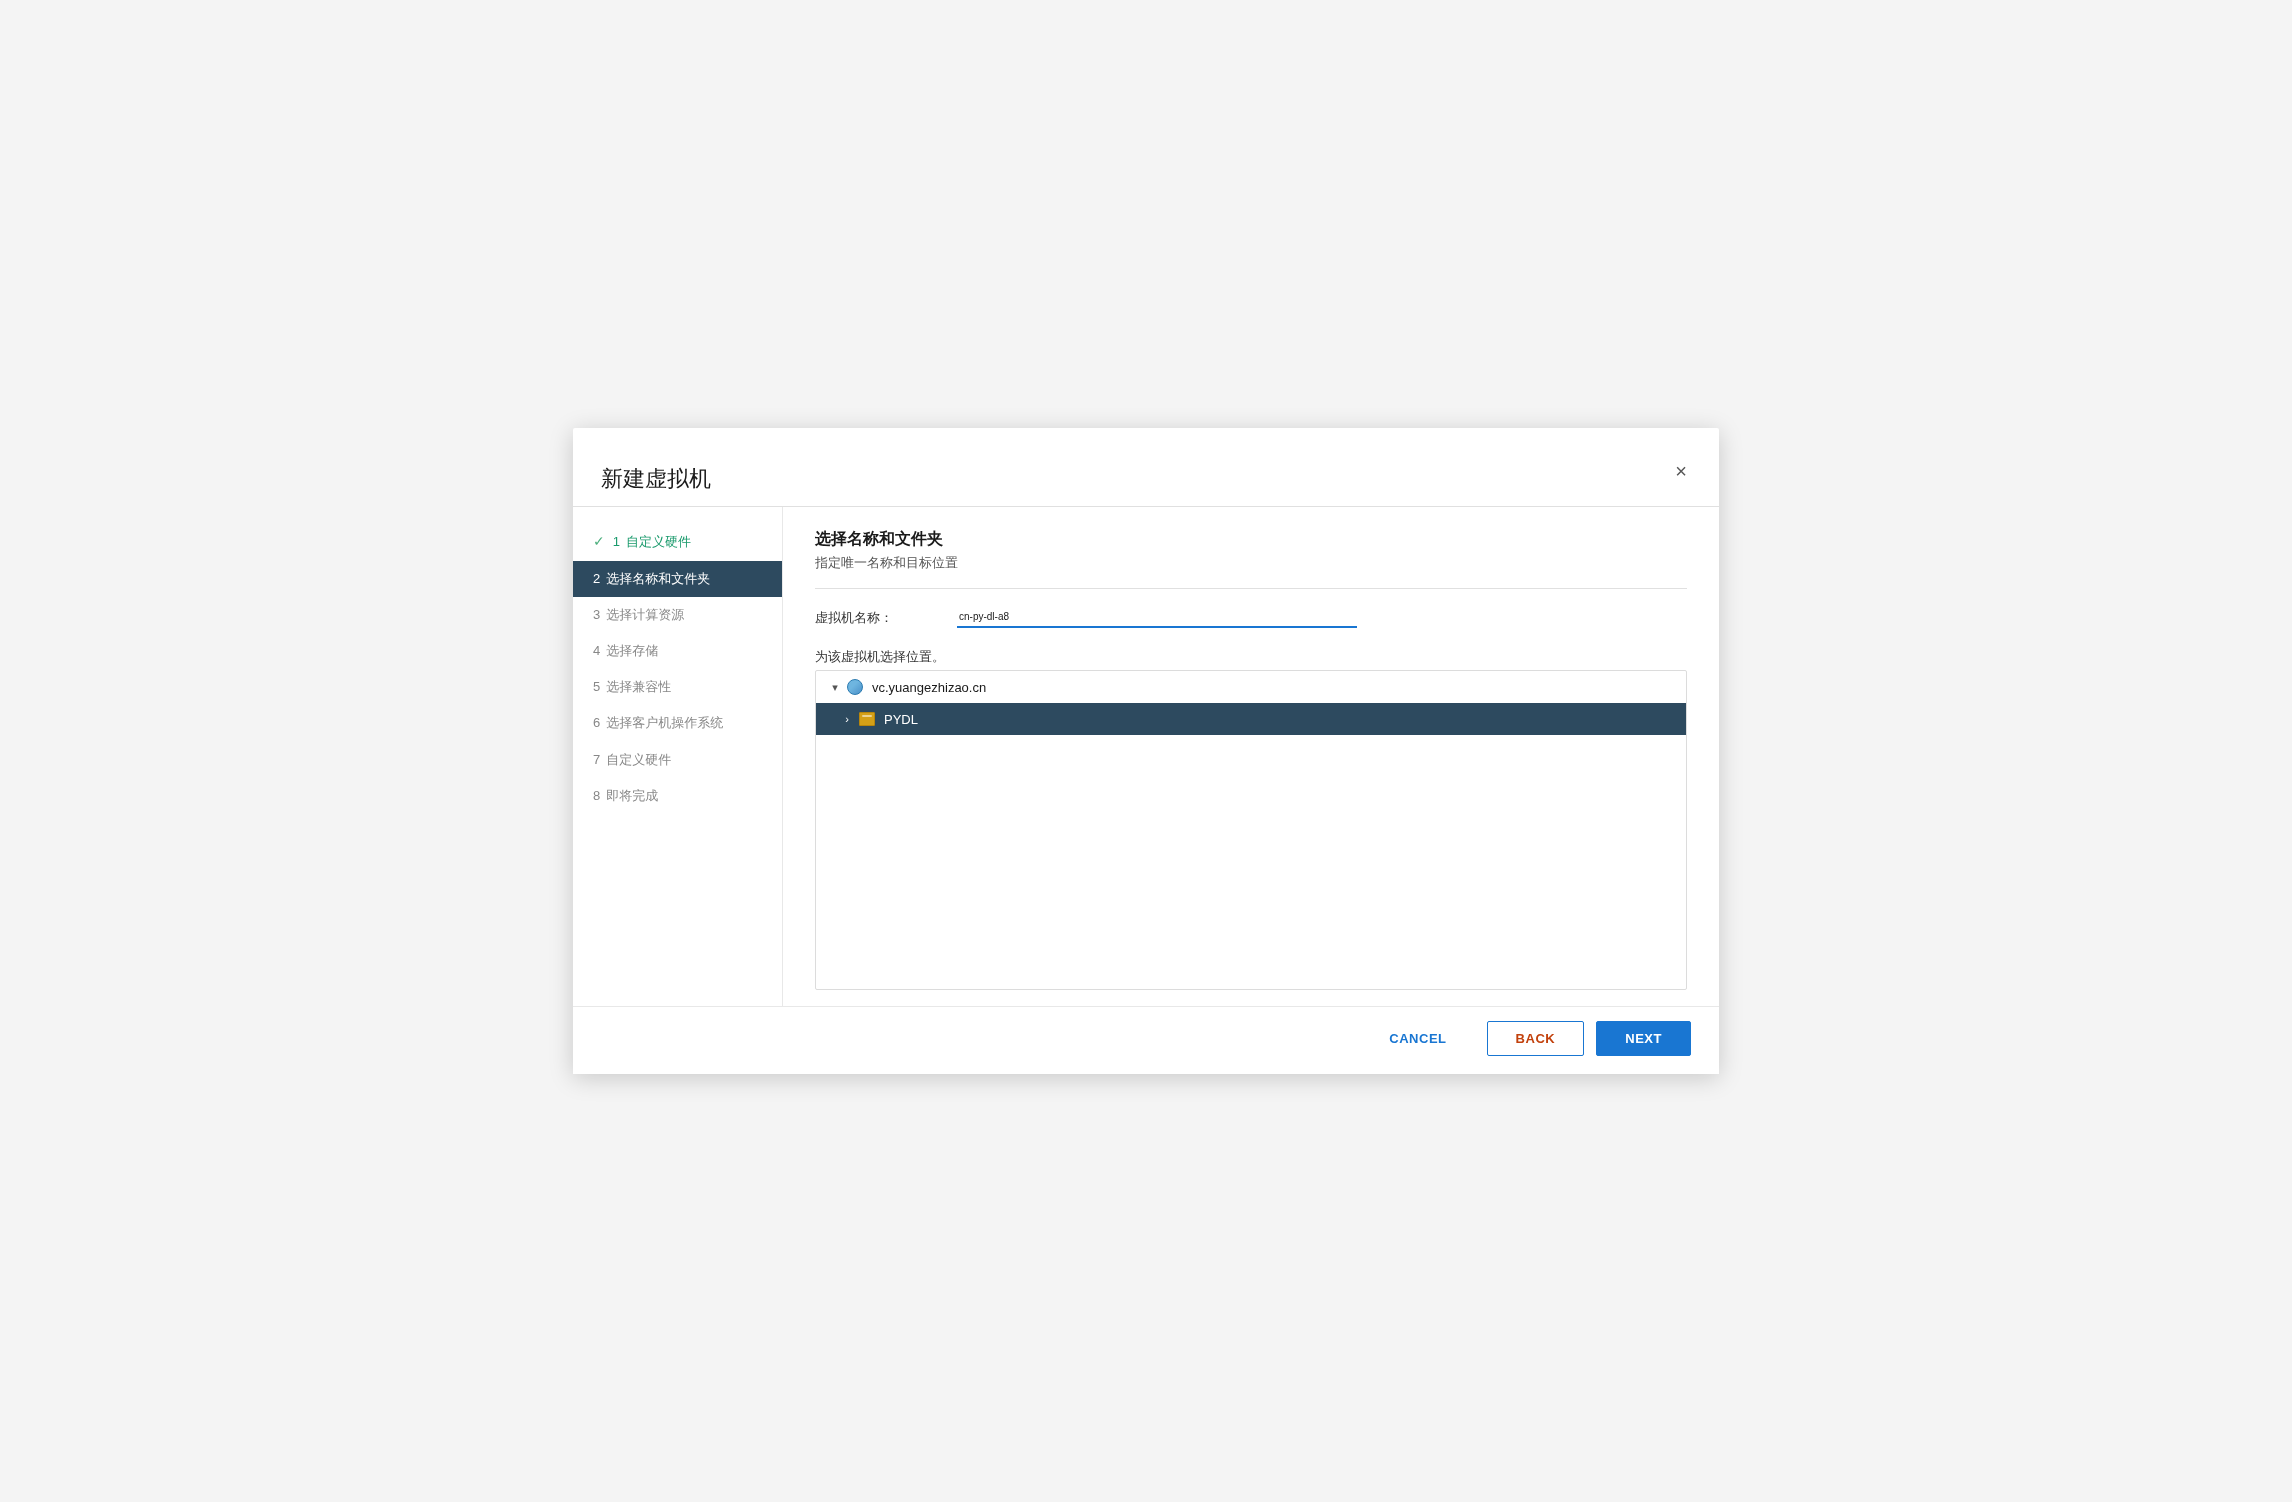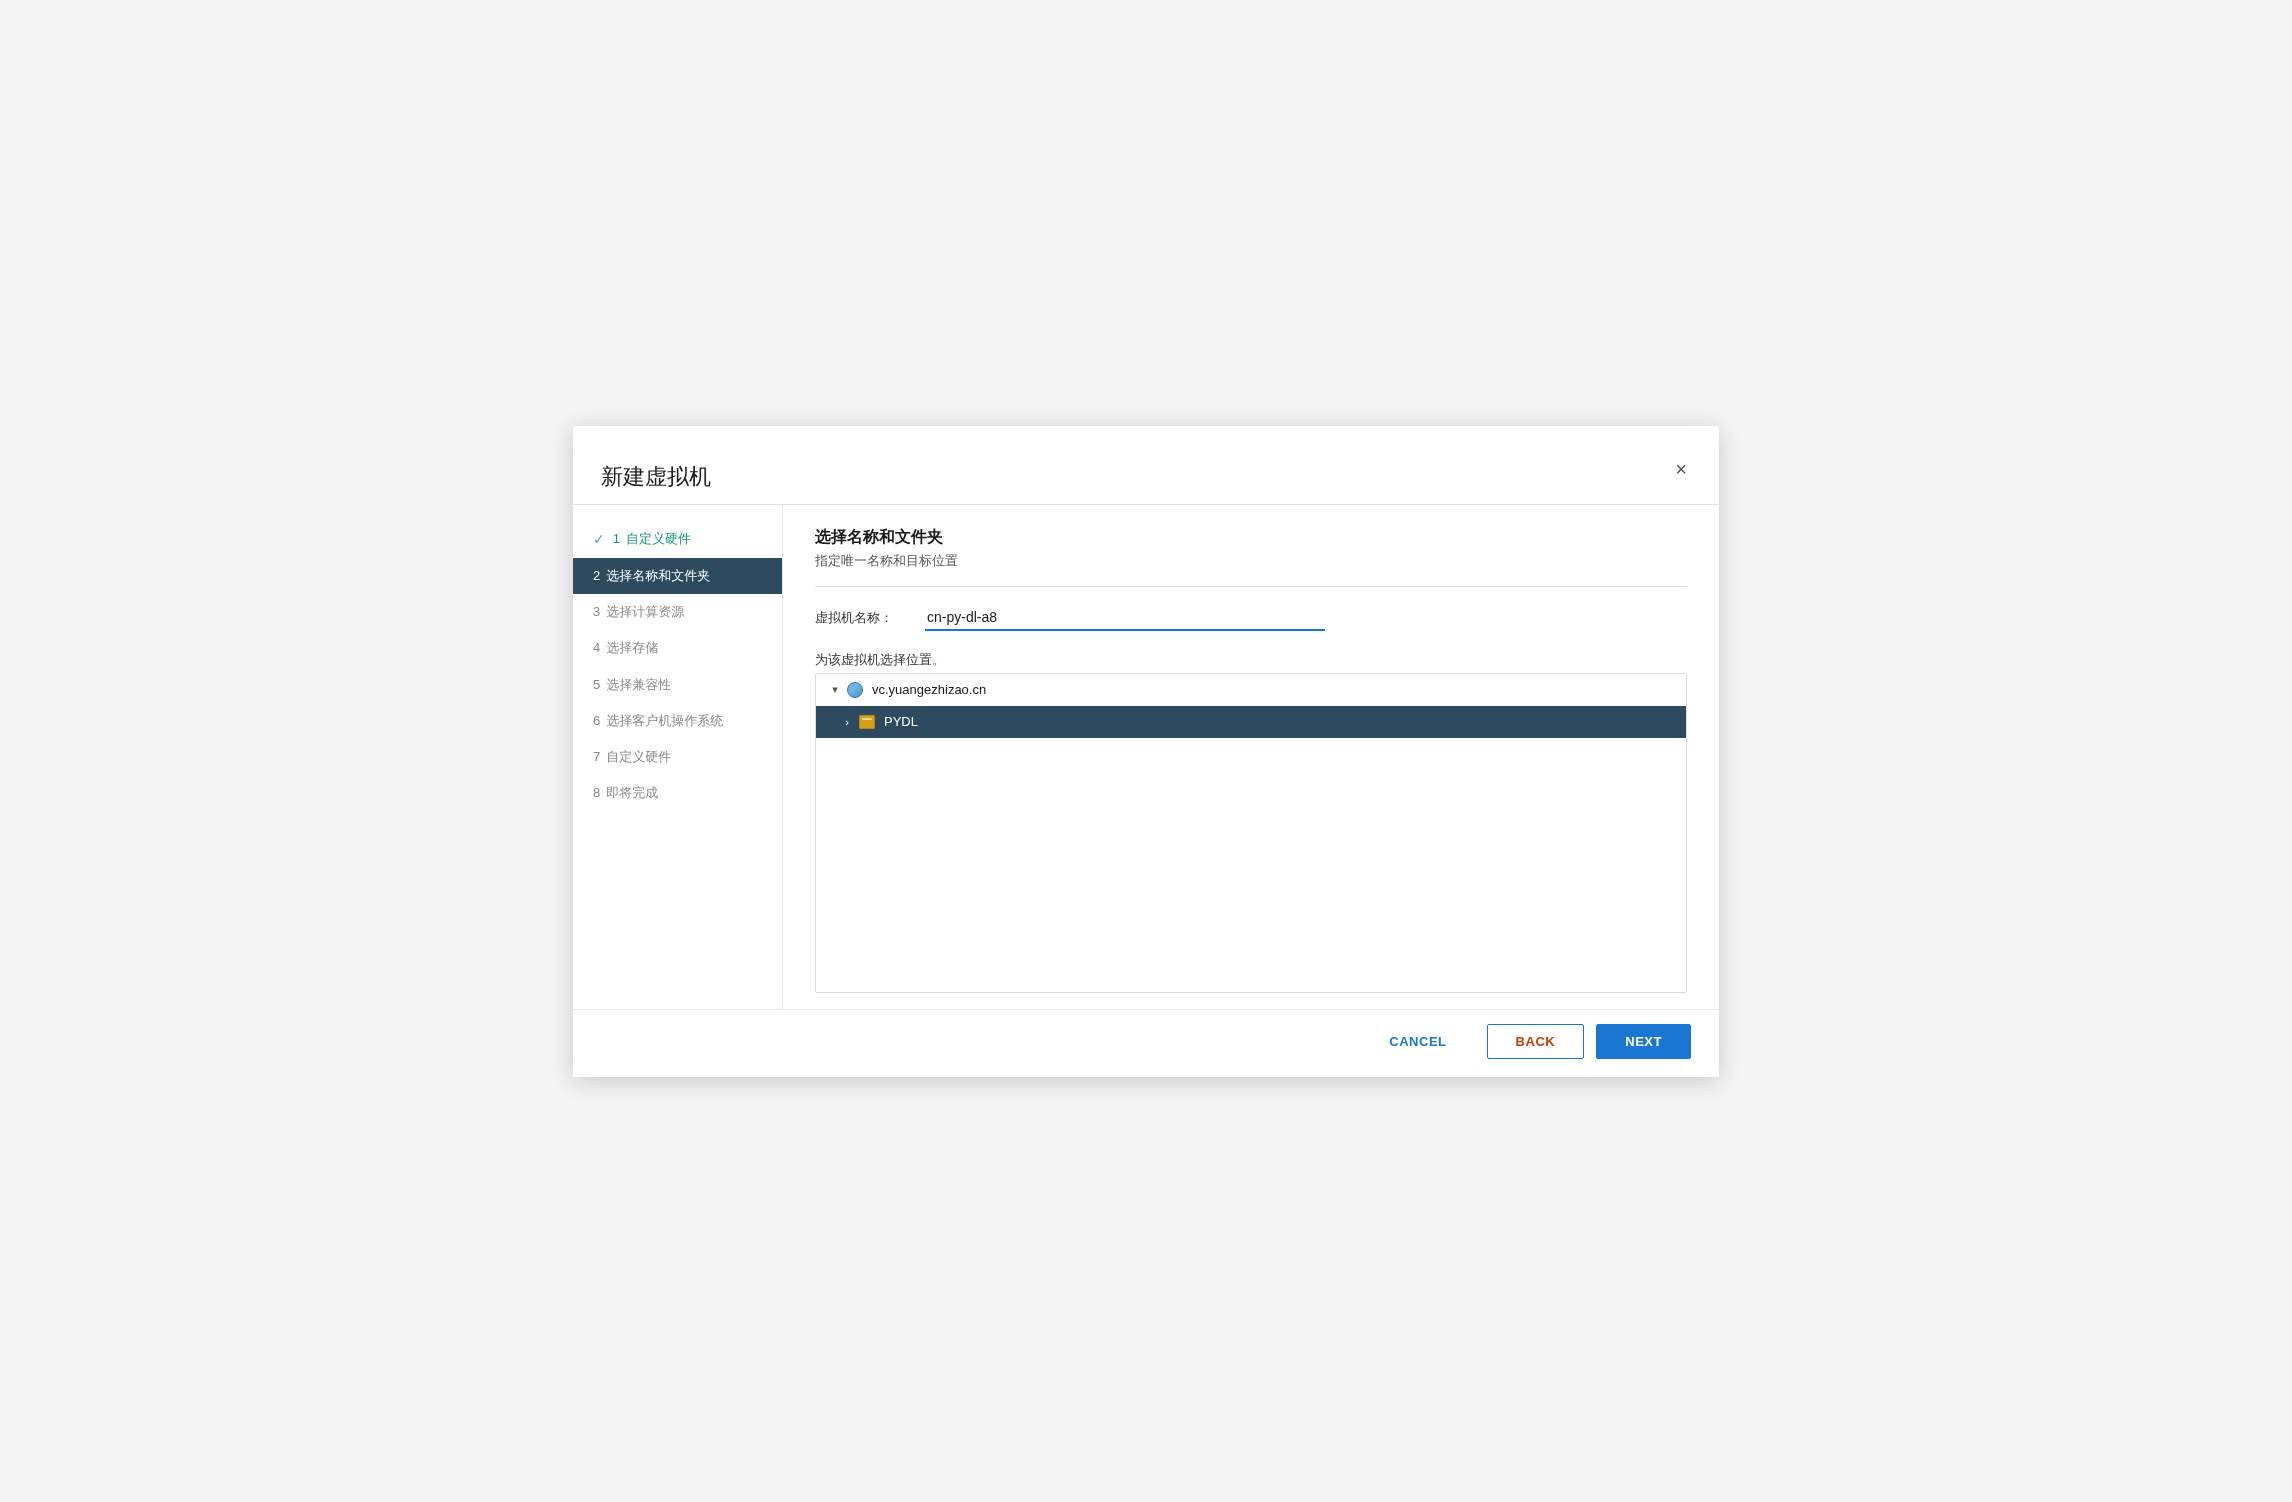--- a/index.html
+++ b/index.html
@@ -130,25 +130,26 @@
       font-size: 13px;
       color: #333;
       width: 110px;
       flex-shrink: 0;
     }
 
     .field-input {
       border: none;
       border-bottom: 2px solid #1976d2;
       outline: none;
-      font-size: 14px;
+      font-size: 10px;
       color: #1a1a1a;
       padding: 4px 2px;
       width: 400px;
       background: transparent;
+      margin-left: 32px;
     }
 
     .location-label {
       font-size: 13px;
       color: #333;
       margin-bottom: 4px;
     }
 
     .tree-container {
       border: 1px solid #dcdcdc;

